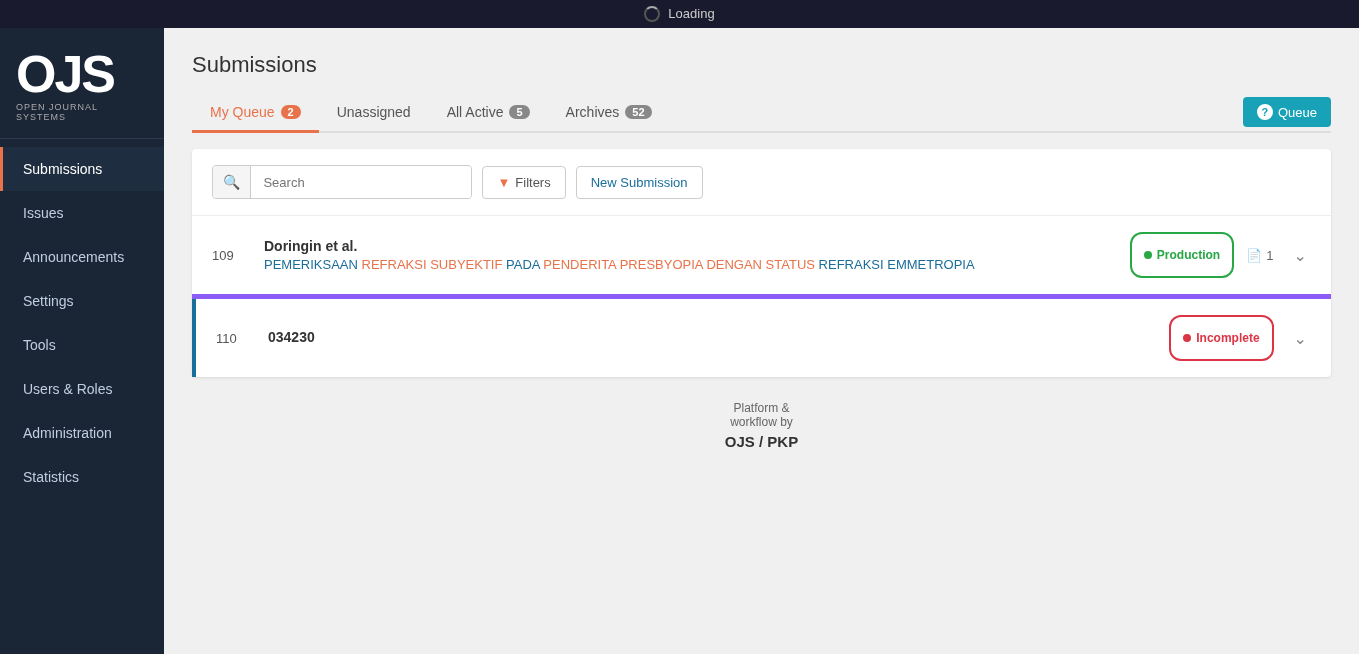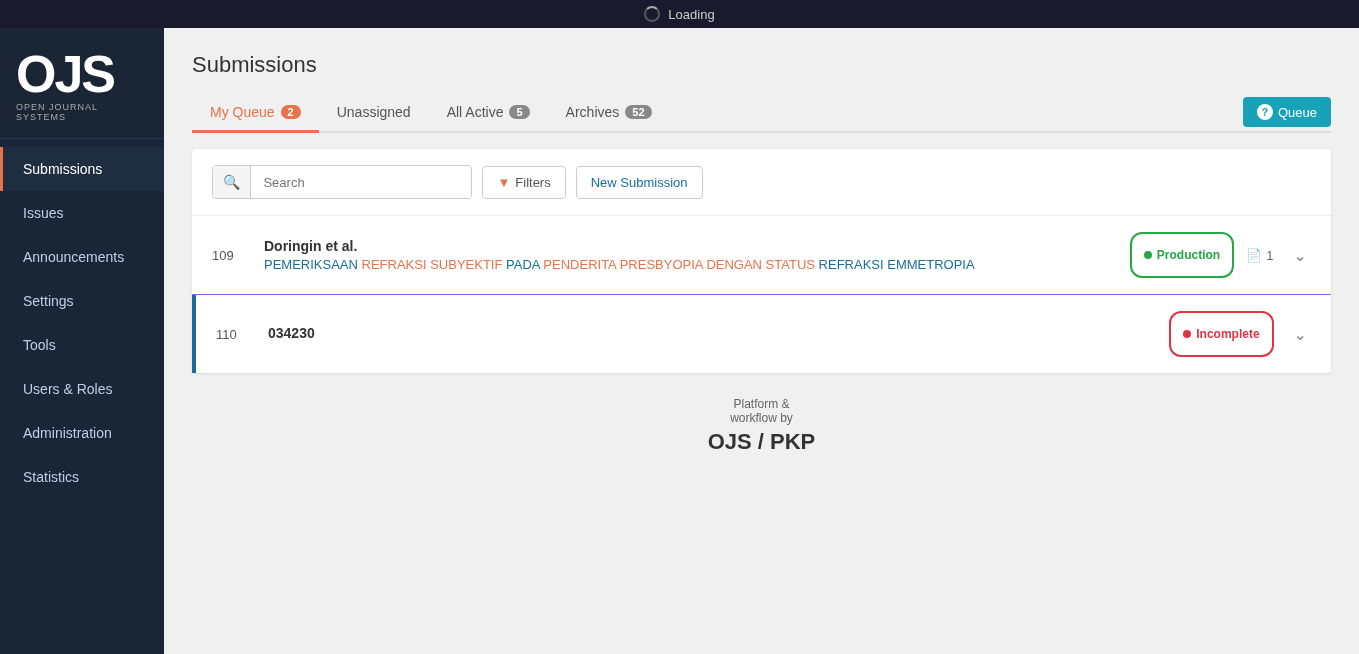--- a/index.html
+++ b/index.html
@@ -6,21 +6,20 @@
     body { font-family: Arial, sans-serif; background: #f0f0f0; display: flex; flex-direction: column; height: 654px; overflow: hidden; }
 
     
     .loading-bar {
       background: #1a1a2e;
       color: #ccc;
       text-align: center;
       padding: 6px 0;
       font-size: 13px;
       display: flex;
-      align-items: center;
       justify-content: center;
       gap: 8px;
       flex-shrink: 0;
     }
     .loading-spinner {
       width: 16px;
       height: 16px;
       border: 2px solid #555;
       border-top-color: #aaa;
       border-radius: 50%;
@@ -212,21 +211,21 @@
       cursor: pointer;
       color: #1a6e9a;
       font-weight: 500;
     }
 
     
     .submission-row {
       display: flex;
       align-items: center;
       padding: 16px 20px;
-      border-bottom: 1px solid #8b5cf6;
+      border-bottom: 5px solid #8b5cf6;
       gap: 16px;
       position: relative;
     }
     .submission-row:last-child { border-bottom: none; }
     .submission-row.highlighted {
       border-left: 4px solid #1a6e9a;
     }
 
     .sub-id {
       font-size: 13px;
@@ -301,21 +300,21 @@
     }
 
     
     .footer {
       text-align: center;
       padding: 24px;
       color: #666;
       font-size: 12px;
     }
     .footer-logo {
-      font-size: 22px;
+      font-size: 15px;
       font-weight: 700;
       color: #333;
       margin-top: 4px;
     }
 
     
     .sidebar-nav::-webkit-scrollbar { width: 4px; }
     .sidebar-nav::-webkit-scrollbar-thumb { background: #3a4a5f; }
   </style>
 </head>

